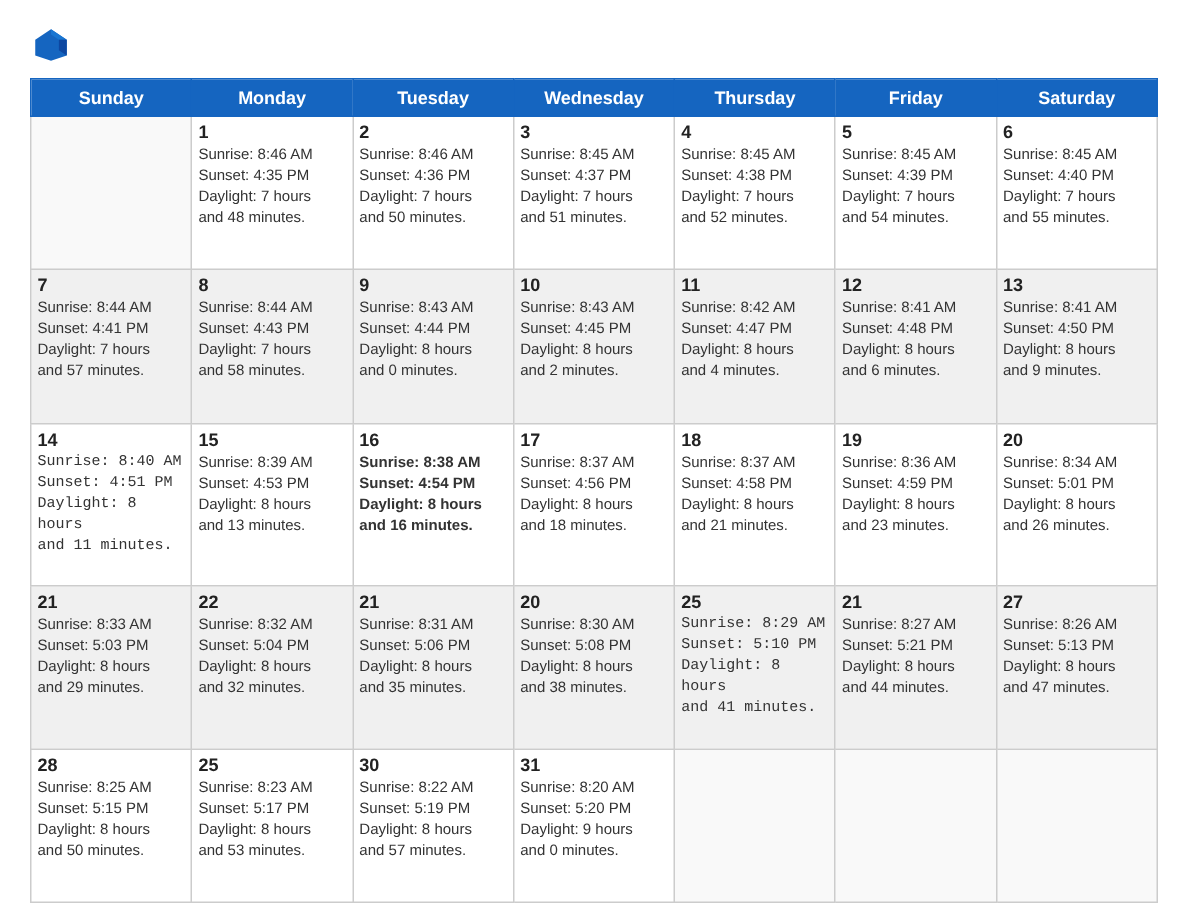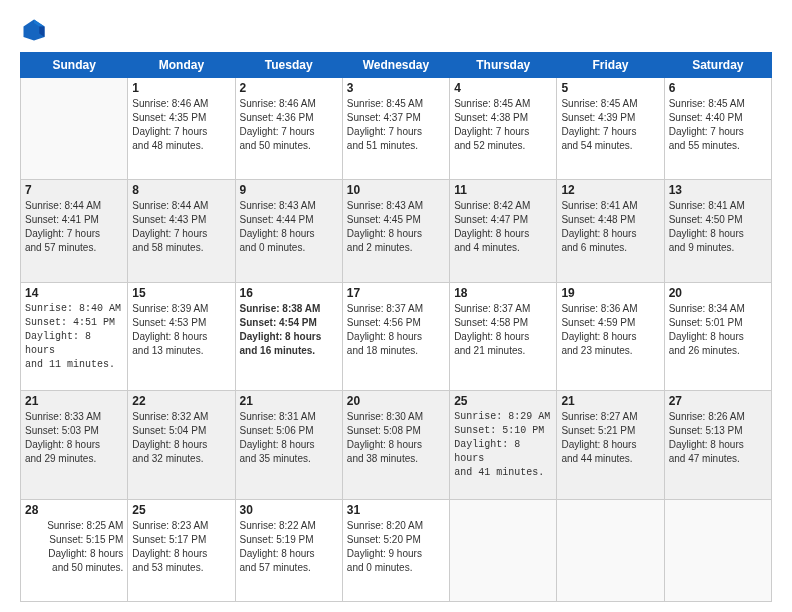--- a/index.html
+++ b/index.html
@@ -324,21 +324,21 @@
             <span class="day-num">27</span>
             <div class="day-info" style="white-space: pre-line;">Sunrise: 8:26 AM
 Sunset: 5:13 PM
 Daylight: 8 hours
 and 47 minutes.</div>
           </td>
         </tr>
         <tr>
           <td>
             <span class="day-num">28</span>
-            <div class="day-info" style="white-space: pre-line; text-align: right;">Sunrise: 8:25 AM
+            <div class="day-info" style="white-space: pre-line;">Sunrise: 8:25 AM
 Sunset: 5:15 PM
 Daylight: 8 hours
 and 50 minutes.</div>
           </td>
           <td>
             <span class="day-num">25</span>
             <div class="day-info" style="white-space: pre-line;">Sunrise: 8:23 AM
 Sunset: 5:17 PM
 Daylight: 8 hours
 and 53 minutes.</div>

